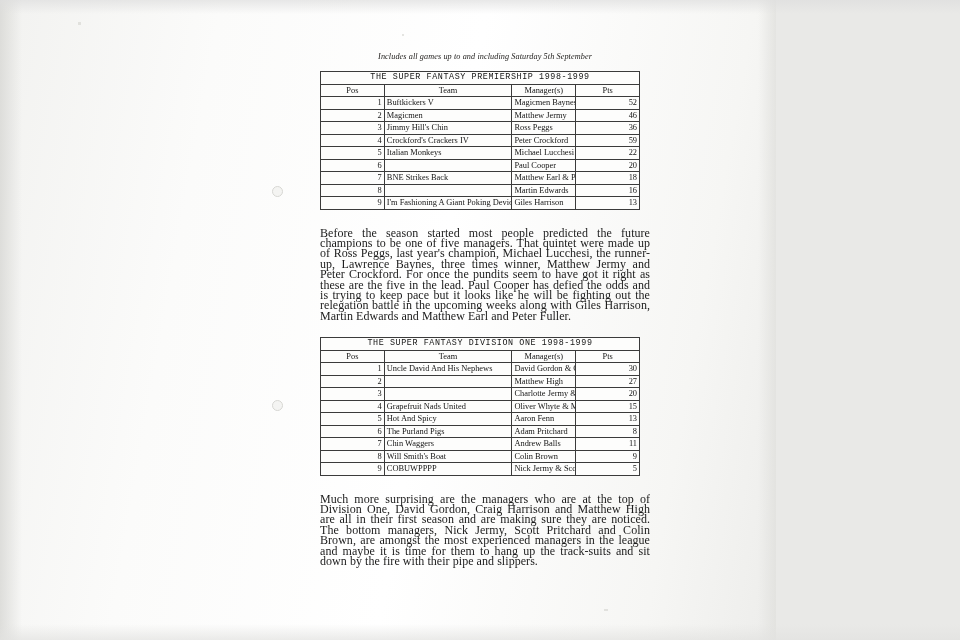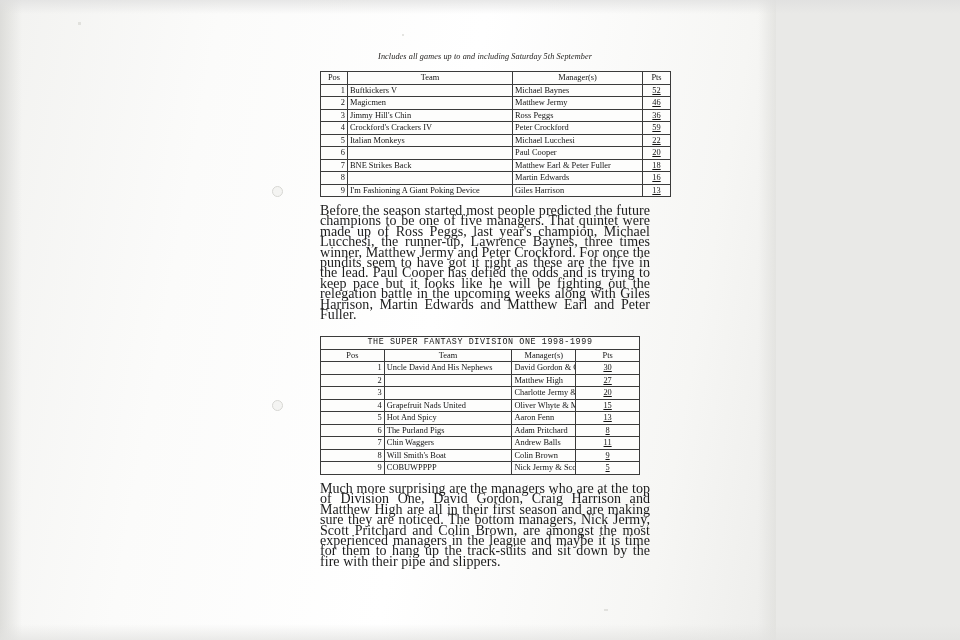--- a/index.html
+++ b/index.html
@@ -110,34 +110,34 @@
     padding: 0 4px;
     color: #111;
   }
   .head-row td {
     text-align: center;
     font-size: 8.1px;
   }
   .col-num { width: 10px; text-align: right; padding-right: 2px; }
   .col-team { width: 150px; }
   .col-mgr { width: 125px; }
-  .col-pts { width: 23px; text-align: center; padding-right: 3px; text-decoration: underline; }
+  .col-pts { width: 23px; text-align: right; padding-right: 3px; }
 
   td.head-pos { width: 22px; }
   td.head-team { width: 160px; margin-left: 48px; }
   td.head-mgr { width: 125px; }
   td.head-pts { width: 23px; text-align: center; }
 
   .bold { font-weight: bold; }
 
   .body-text {
-    font-size: 14px;
+    font-size: 12px;
     line-height: 10.4px;
     text-align: justify;
-    margin: 9px 0 0 0;
+    margin: 18px 0 0 0;
     color: #1b1b1b;
     letter-spacing: .05px;
   }
   .gap { height: 16px; }
 </style>
 </head>
 <body>
 
 <div class="page">
   <div class="scan-edge-left"></div>
@@ -150,31 +150,34 @@
   <div class="speck" style="left:78px; top:22px; width:3px; height:3px;"></div>
   <div class="speck" style="left:604px; top:609px; width:4px; height:2px;"></div>
   <div class="speck" style="left:402px; top:34px; width:2px; height:2px;"></div>
 
   <div class="content">
 
     <div class="includes-line">Includes all games up to and including Saturday 5th September</div>
 
     <table class="league">
       <tbody>
+        <tr class="title-row">
+          <td colspan="5">THE SUPER FANTASY PREMIERSHIP 1998-1999</td>
+        </tr>
         <tr class="head-row">
           <td class="head-pos">Pos</td>
           <td class="head-team" colspan="2">Team</td>
           <td class="head-mgr">Manager(s)</td>
           <td class="head-pts">Pts</td>
         </tr>
 
         <tr>
           <td class="col-num">1</td>
           <td class="col-team bold" colspan="2">Buftkickers V</td>
-          <td class="col-mgr bold">Michael Baynes</td>
+          <td class="col-mgr bold">Magicmen Baynes</td>
           <td class="col-pts bold">52</td>
         </tr>
         <tr>
           <td class="col-num">2</td>
           <td class="col-team" colspan="2">Magicmen</td>
           <td class="col-mgr">Matthew Jermy</td>
           <td class="col-pts">46</td>
         </tr>
         <tr>
           <td class="col-num">3</td>

